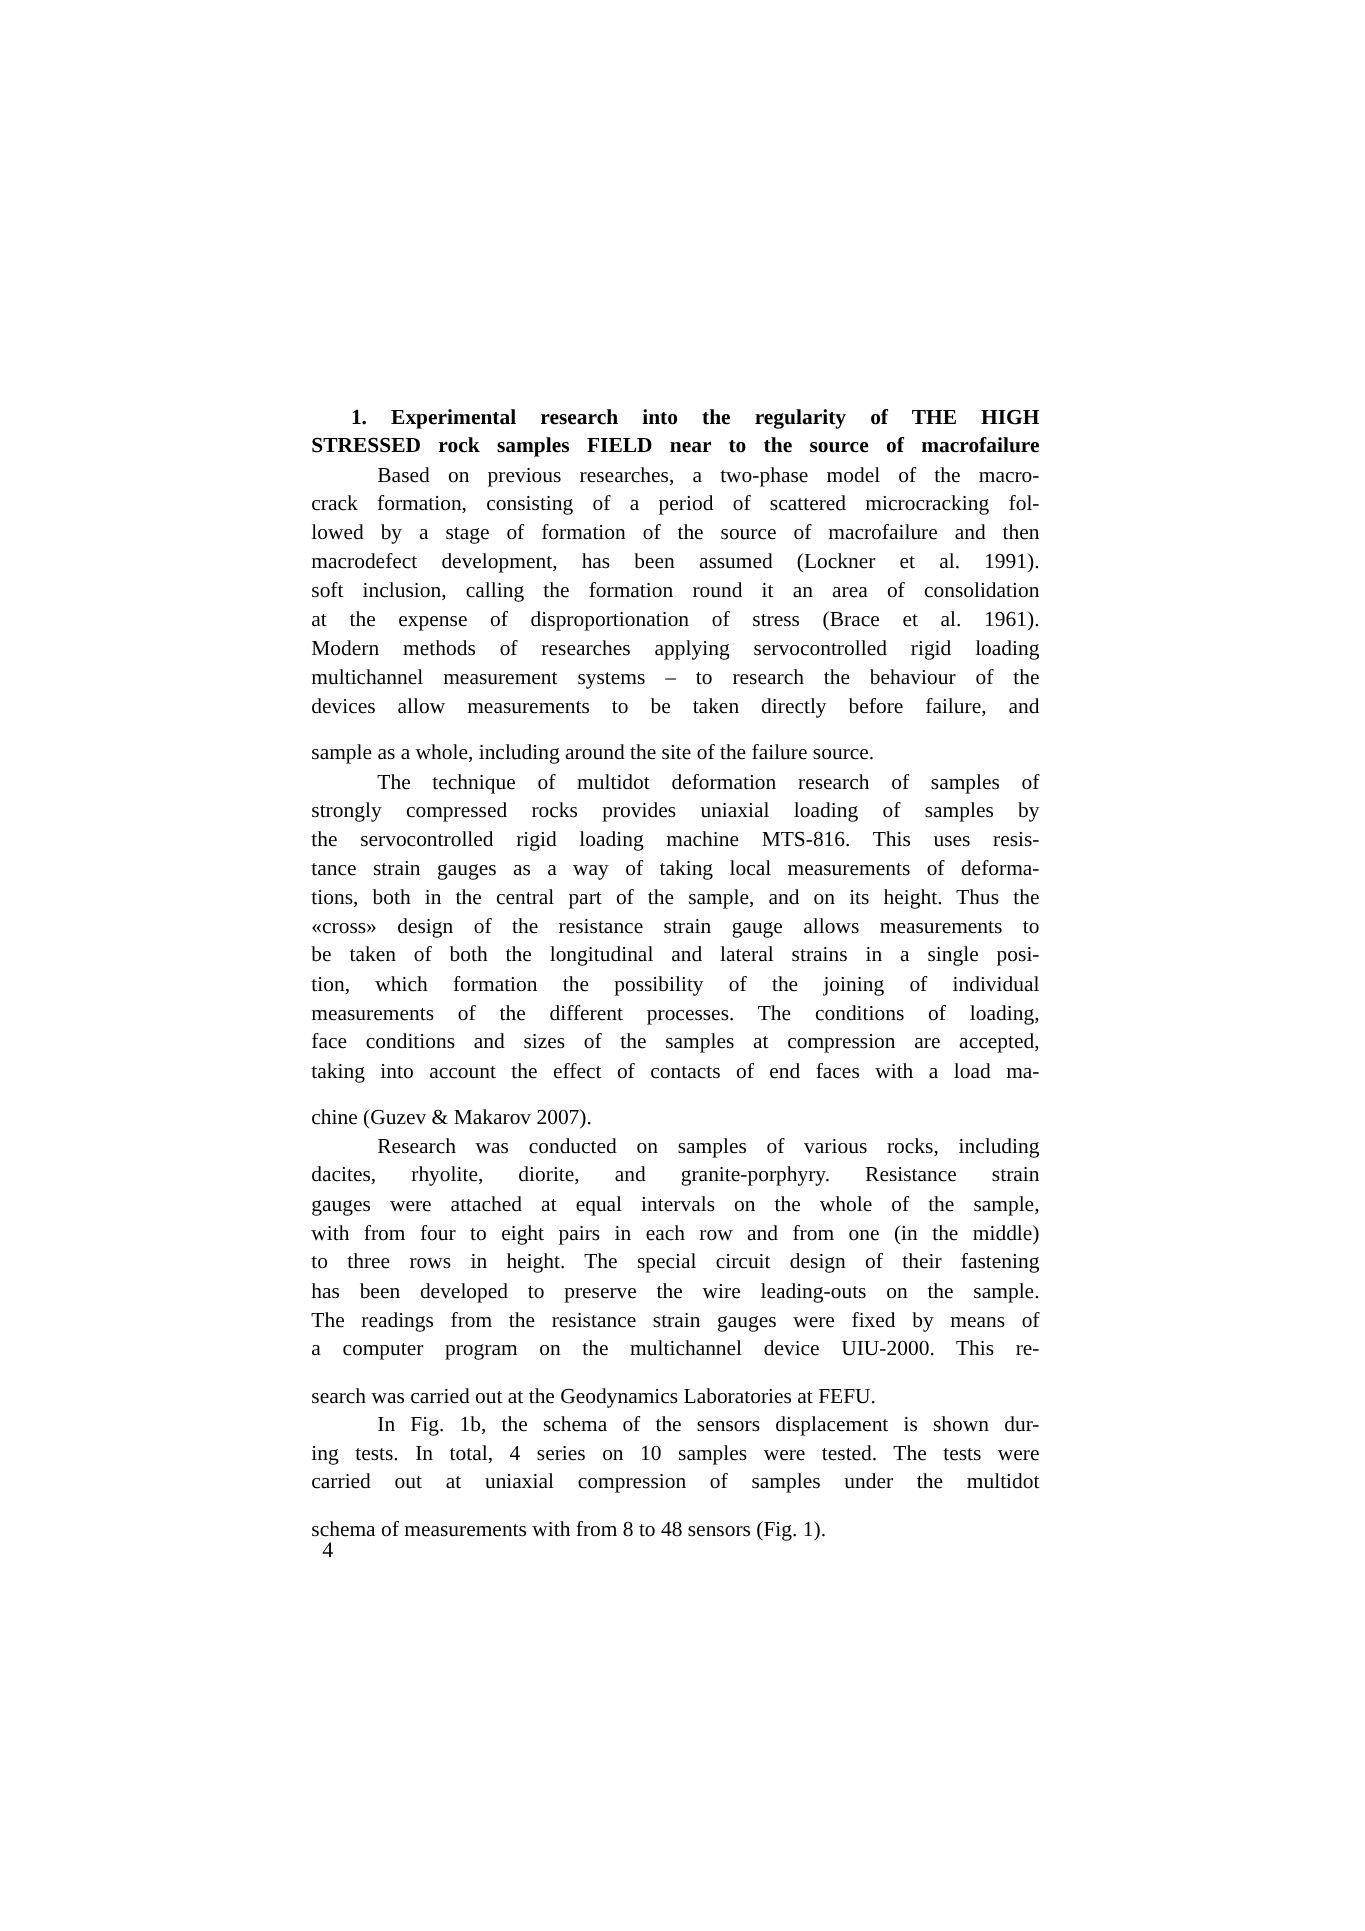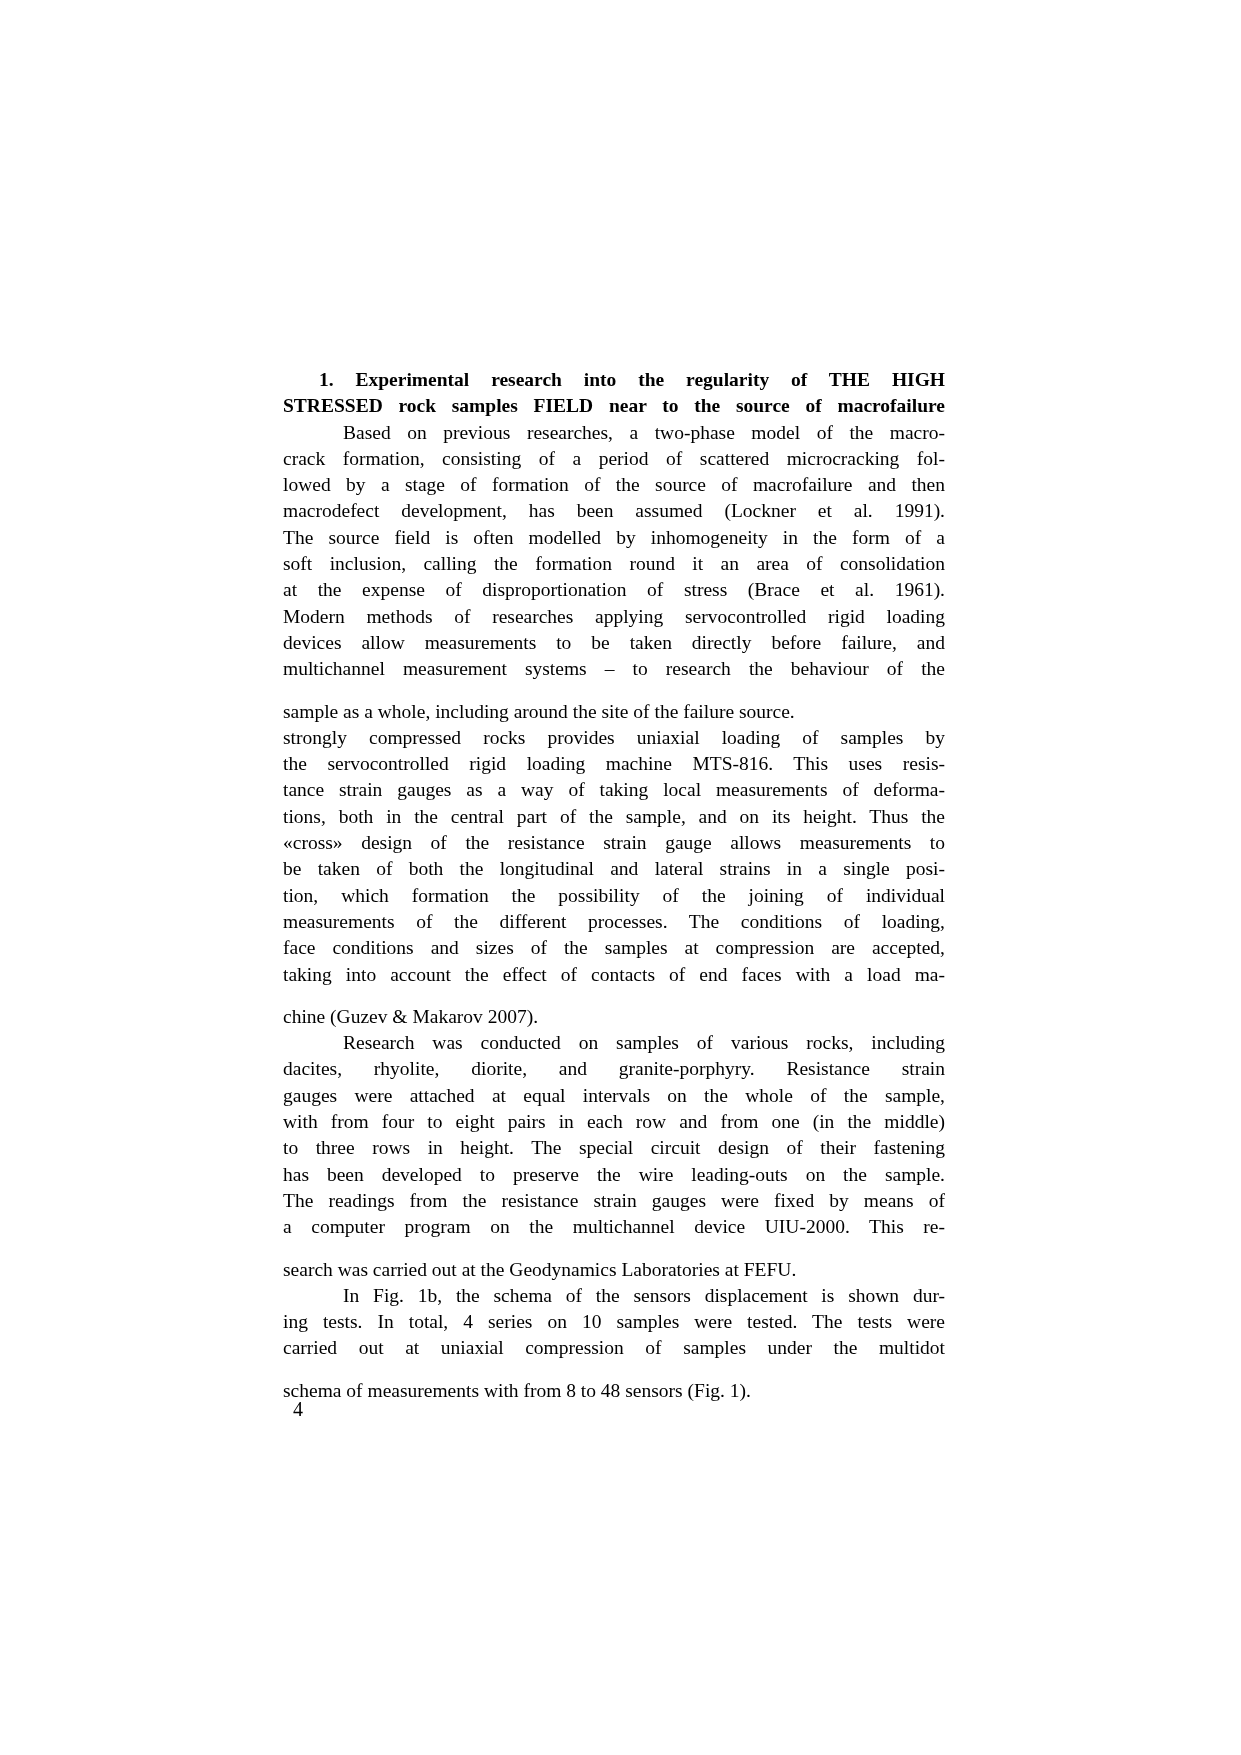--- a/index.html
+++ b/index.html
@@ -63,30 +63,30 @@
     <div class="heading">
       <div class="line indent-sm">1. Experimental research into the regularity of THE HIGH</div>
       <div class="line">STRESSED rock samples FIELD near to the source of macrofailure</div>
     </div>
 
     <div class="paragraph">
       <div class="line indent">Based on previous researches, a two-phase model of the macro-</div>
       <div class="line">crack formation, consisting of a period of scattered microcracking fol-</div>
       <div class="line">lowed by a stage of formation of the source of macrofailure and then</div>
       <div class="line">macrodefect development, has been assumed (Lockner et al. 1991).</div>
-      <div class="line">The source field is often modelled by inhomogeneity in the form of a</div>
       <div class="line">soft inclusion, calling the formation round it an area of consolidation</div>
       <div class="line">at the expense of disproportionation of stress (Brace et al. 1961).</div>
       <div class="line">Modern methods of researches applying servocontrolled rigid loading</div>
+      <div class="line">multichannel measurement systems – to research the behaviour of the</div>
       <div class="line">devices allow measurements to be taken directly before failure, and</div>
-      <div class="line">multichannel measurement systems – to research the behaviour of the</div>
       <div class="line para-end">sample as a whole, including around the site of the failure source.</div>
     </div>
 
     <div class="paragraph">
+      <div class="line indent">The technique of multidot deformation research of samples of</div>
       <div class="line">strongly compressed rocks provides uniaxial loading of samples by</div>
       <div class="line">the servocontrolled rigid loading machine MTS-816. This uses resis-</div>
       <div class="line">tance strain gauges as a way of taking local measurements of deforma-</div>
       <div class="line">tions, both in the central part of the sample, and on its height. Thus the</div>
       <div class="line">«cross» design of the resistance strain gauge allows measurements to</div>
       <div class="line">be taken of both the longitudinal and lateral strains in a single posi-</div>
       <div class="line">tion, which formation the possibility of the joining of individual</div>
       <div class="line">measurements of the different processes. The conditions of loading,</div>
       <div class="line">face conditions and sizes of the samples at compression are accepted,</div>
       <div class="line">taking into account the effect of contacts of end faces with a load ma-</div>

